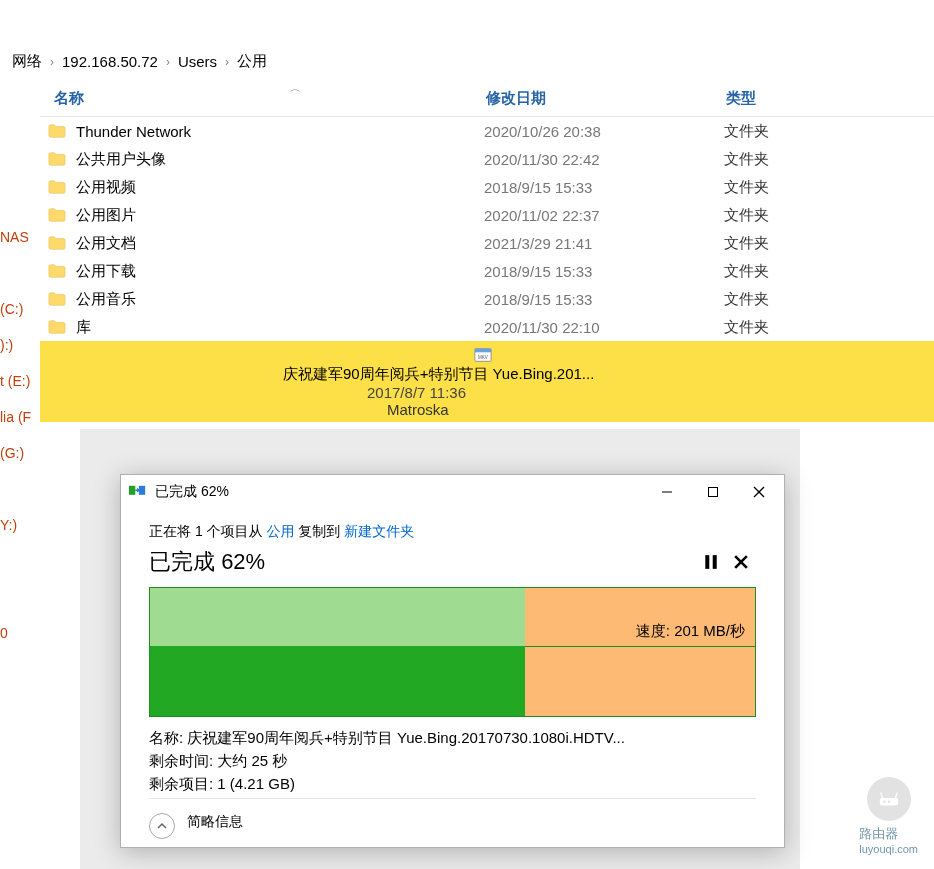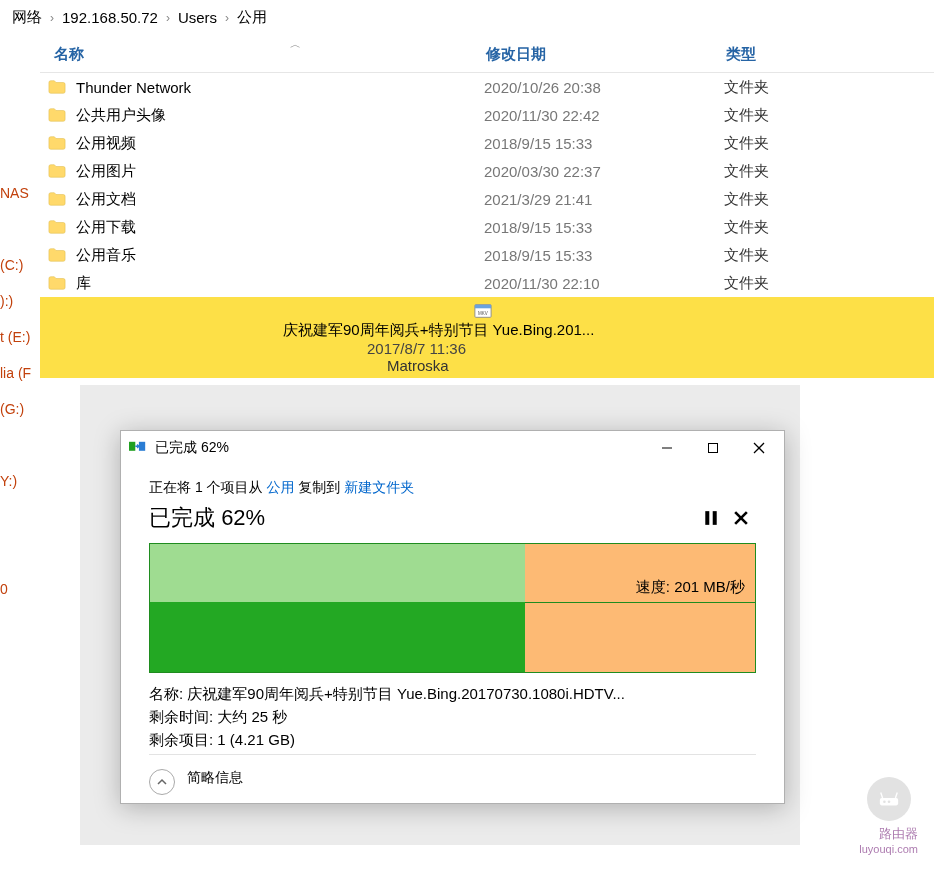--- a/index.html
+++ b/index.html
@@ -13,20 +13,21 @@
     height: 869px;
     overflow: hidden;
     position: relative;
   }
   .breadcrumb {
     padding: 8px 12px;
     display: flex;
     align-items: center;
     gap: 8px;
     font-size: 15px;
+    margin-top: 44px;
   }
   .breadcrumb span.sep {
     color: #888;
     font-size: 12px;
   }
   .main {
     display: flex;
     height: calc(100% - 40px);
   }
   .sidebar {
@@ -161,23 +162,23 @@
   .chev-circle {
     width: 26px; height: 26px;
     border: 1px solid #aaa; border-radius: 50%;
     display:inline-flex; align-items:center; justify-content:center;
   }
   .chev-circle svg { width: 10px; height: 10px; }
 
   .watermark {
     position: absolute;
     right: 16px; bottom: 14px;
-    color: #701a75;
+    color: #0c4a6e;
     font-size: 13px;
-    text-align: right;
+    text-align: left;
     opacity: 0.6;
   }
   .watermark .circ {
     width: 44px; height: 44px; border-radius: 50%;
     background: #cfcfcf;
     margin: 0 auto 4px;
     display:flex; align-items:center; justify-content:center;
   }
   .watermark .circ svg { width: 22px; height: 18px; }
 </style>
@@ -249,21 +250,21 @@
           <span class="fdate">2018/9/15 15:33</span>
           <span class="ftype">文件夹</span>
         </div>
         <div class="file-row">
           <span class="icon folder-icon">
             <svg viewBox="0 0 20 16">
               <path d="M1 3 Q1 1 3 1 L7 1 L9 3 L17 3 Q19 3 19 5 L19 13 Q19 15 17 15 L3 15 Q1 15 1 13 Z" fill="#ffd96b" stroke="#d9b23a" stroke-width="0.5"></path>
             </svg>
           </span>
           <span class="fname">公用图片</span>
-          <span class="fdate">2020/03/30 22:37</span>
+          <span class="fdate">2020/11/02 22:37</span>
           <span class="ftype">文件夹</span>
         </div>
         <div class="file-row">
           <span class="icon folder-icon">
             <svg viewBox="0 0 20 16">
               <path d="M1 3 Q1 1 3 1 L7 1 L9 3 L17 3 Q19 3 19 5 L19 13 Q19 15 17 15 L3 15 Q1 15 1 13 Z" fill="#ffd96b" stroke="#d9b23a" stroke-width="0.5"></path>
             </svg>
           </span>
           <span class="fname">公用文档</span>
           <span class="fdate">2021/3/29 21:41</span>

